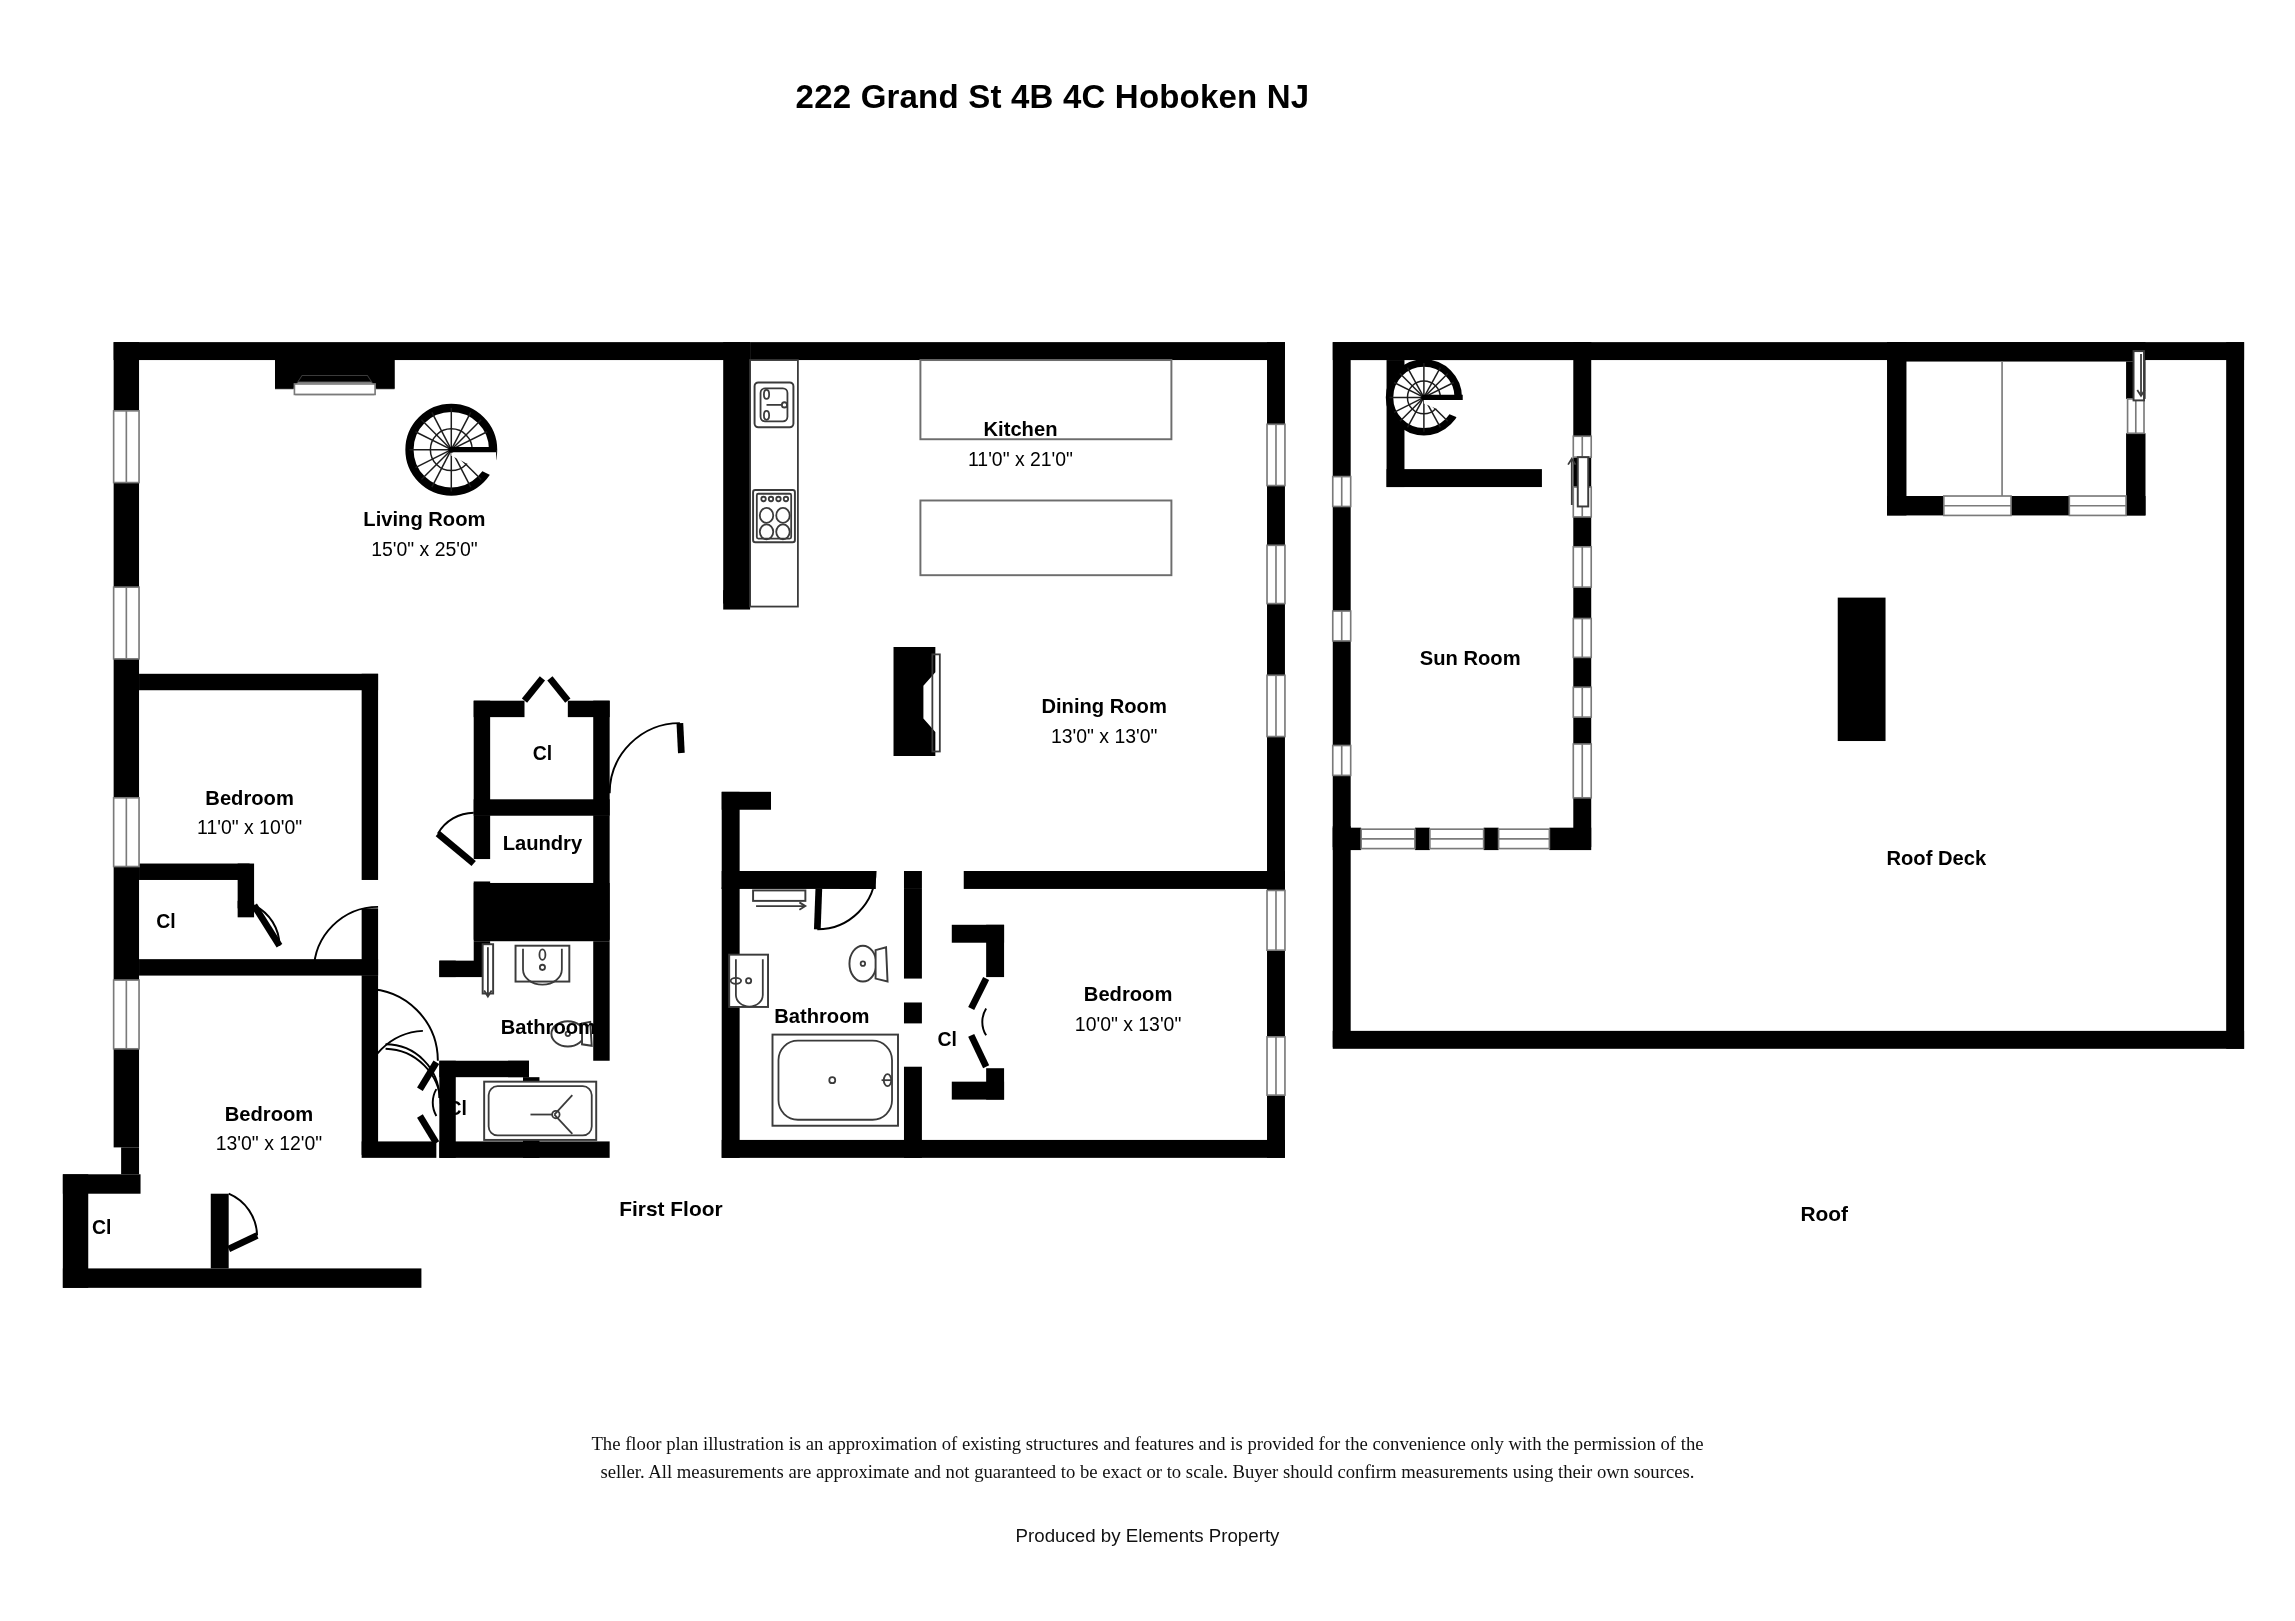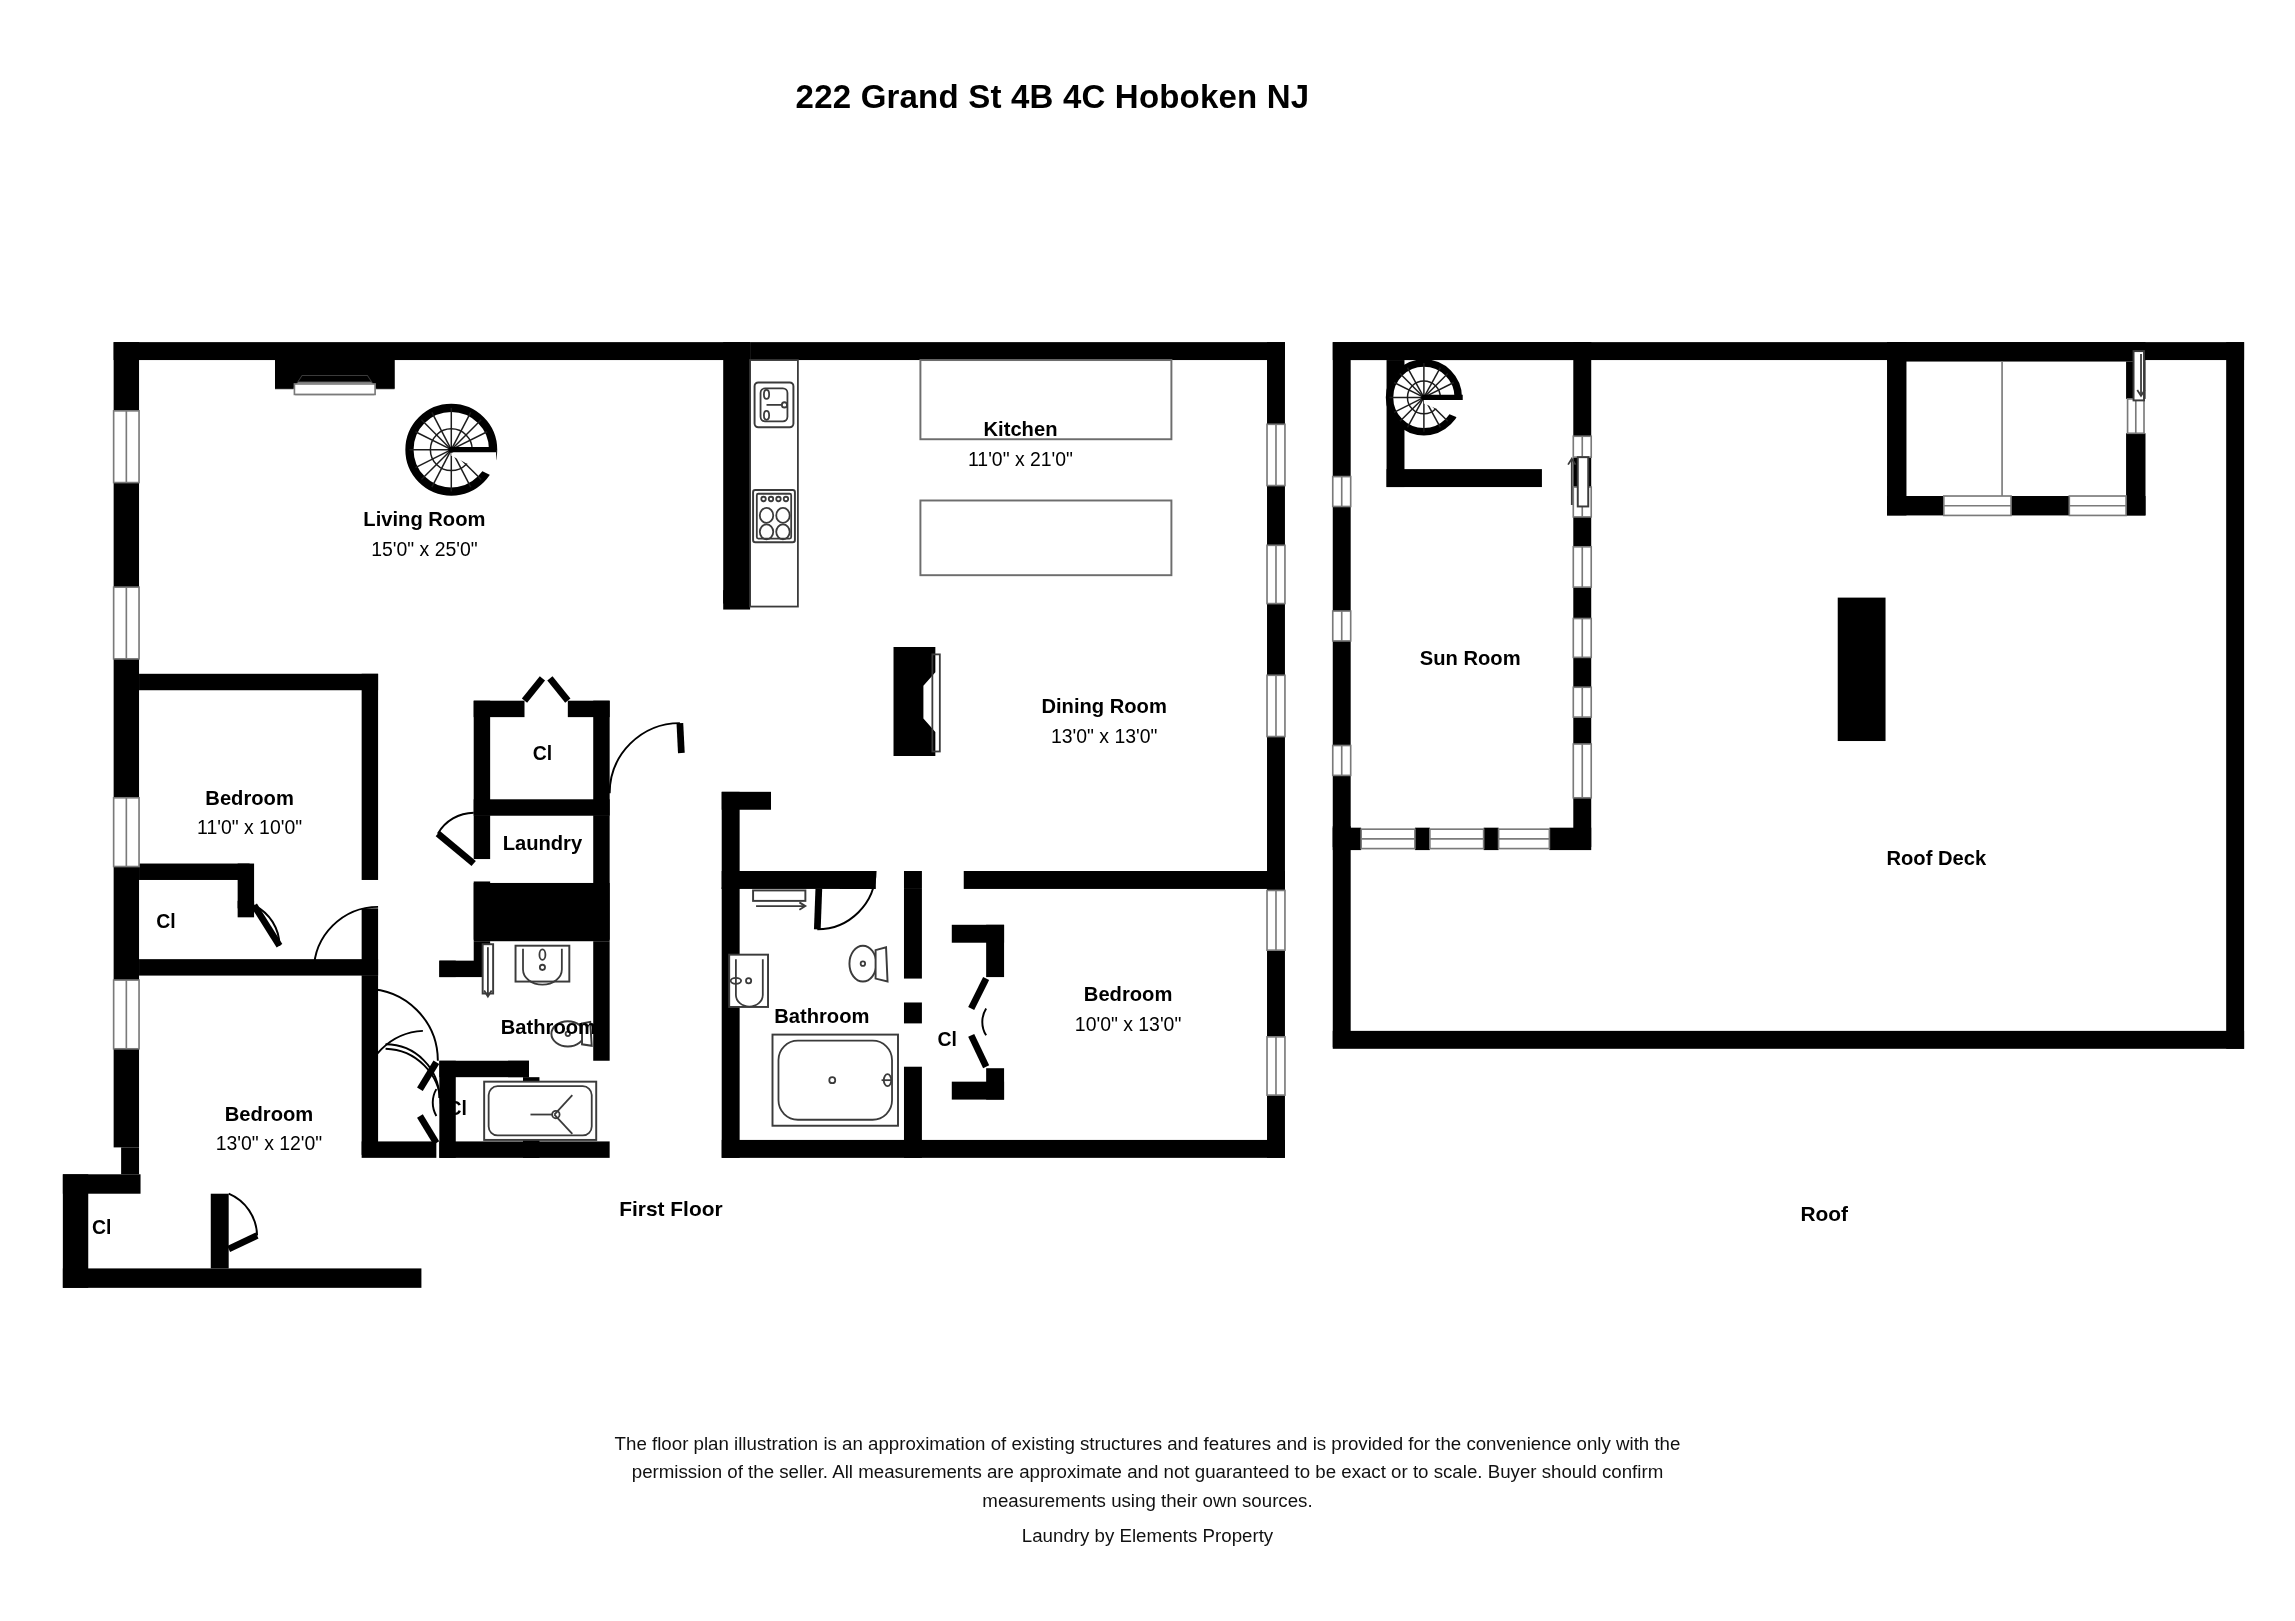--- a/index.html
+++ b/index.html
@@ -40,21 +40,21 @@
   .disclaimer {
     position: absolute;
     left: 50%;
     transform: translateX(-50%);
     width: 1136px;
     text-align: center;
     font-size: 18.7px;
     line-height: 1.52;
     color: #111;
   }
-  #disclaimer-body { top: 1430px; }
+  #disclaimer-body { top: 1430px; font-family: Liberation Serif, serif; }
   #producer-line  { top: 1522px; font-size: 18.7px; }
 
   svg text {
     font-family: "Liberation Sans", sans-serif;
     fill: #000;
   }
   .room-name {
     font-size: 27px;
     font-weight: bold;
     text-anchor: middle;
@@ -598,14 +598,14 @@
 
     <g>
       <text class="room-name" x="1968" y="890">Sun Room</text>
       <text class="room-name" x="2592" y="1158">Roof Deck</text>
       <text class="floor-label" x="2442" y="1634">Roof</text>
     </g>
   </g>
 </svg>
 
 <div class="disclaimer" id="disclaimer-body">The floor plan illustration is an approximation of existing structures and features and is provided for the convenience only with the permission of the seller. All measurements are approximate and not guaranteed to be exact or to scale. Buyer should confirm measurements using their own sources.</div>
-<div class="disclaimer" id="producer-line">Laundry by Elements Property</div>
+<div class="disclaimer" id="producer-line">Produced by Elements Property</div>
 
 
 </body></html>

